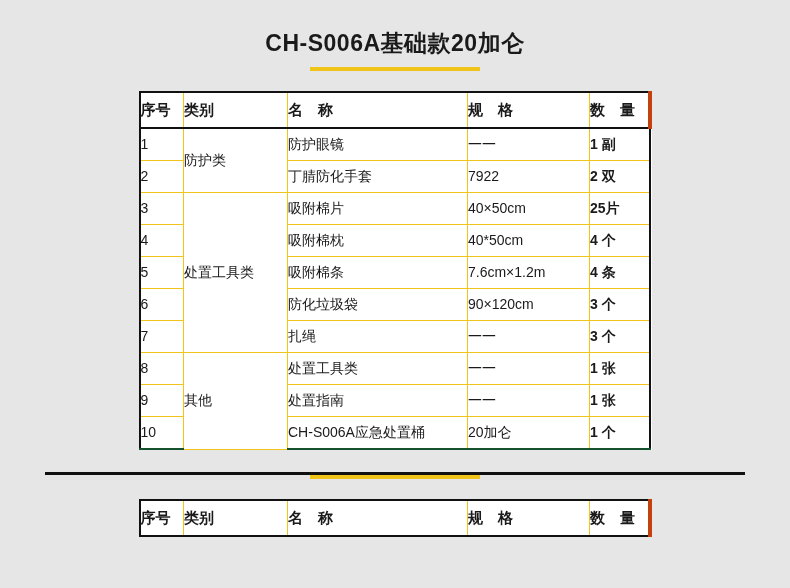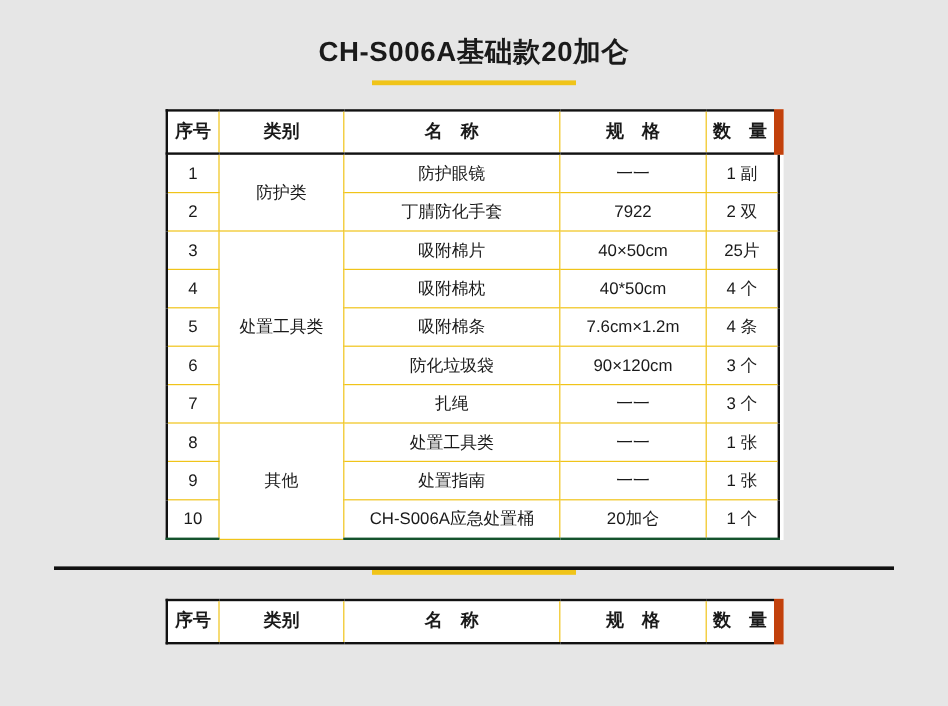--- a/index.html
+++ b/index.html
@@ -43,42 +43,42 @@
     justify-content: center;
   }
   table.spec {
     border-collapse: collapse;
     width: 510px;
     background: #ffffff;
     table-layout: fixed;
   }
   table.spec th, table.spec td {
     border: 1px solid #f0c419;
-    text-align: center;
+    text-align: left;
     font-size: 14px;
     color: #1a1a1a;
     padding: 0;
     height: 31px;
     line-height: 31px;
     white-space: nowrap;
     overflow: hidden;
   }
   table.spec thead th {
     background: #ffffff;
     font-weight: bold;
     font-size: 15px;
     height: 34px;
     line-height: 34px;
     border-top: 2px solid #111;
     border-bottom: 2px solid #111;
   }
   table.spec thead th.c0 { border-left: 2px solid #111; }
-  table.spec thead th.c4 { border-right: 8px solid #c2410c; }
+  table.spec thead th.c4 { border-right: 4px solid #c2410c; }
   table.spec tbody td.c0 { border-left: 2px solid #111; }
-  table.spec tbody td.c4 { border-right: 2px solid #111; }
+  table.spec tbody td.c4 { border-right: 2px solid #111; font-weight: bold; }
   table.spec tbody tr:last-child td { border-bottom: 2px solid #14532d; }
   .col0 { width: 44px; }
   .col1 { width: 104px; }
   .col2 { width: 180px; }
   .col3 { width: 122px; }
   .col4 { width: 60px; }
   td.cat {
     vertical-align: middle;
     font-size: 14px;
   }

